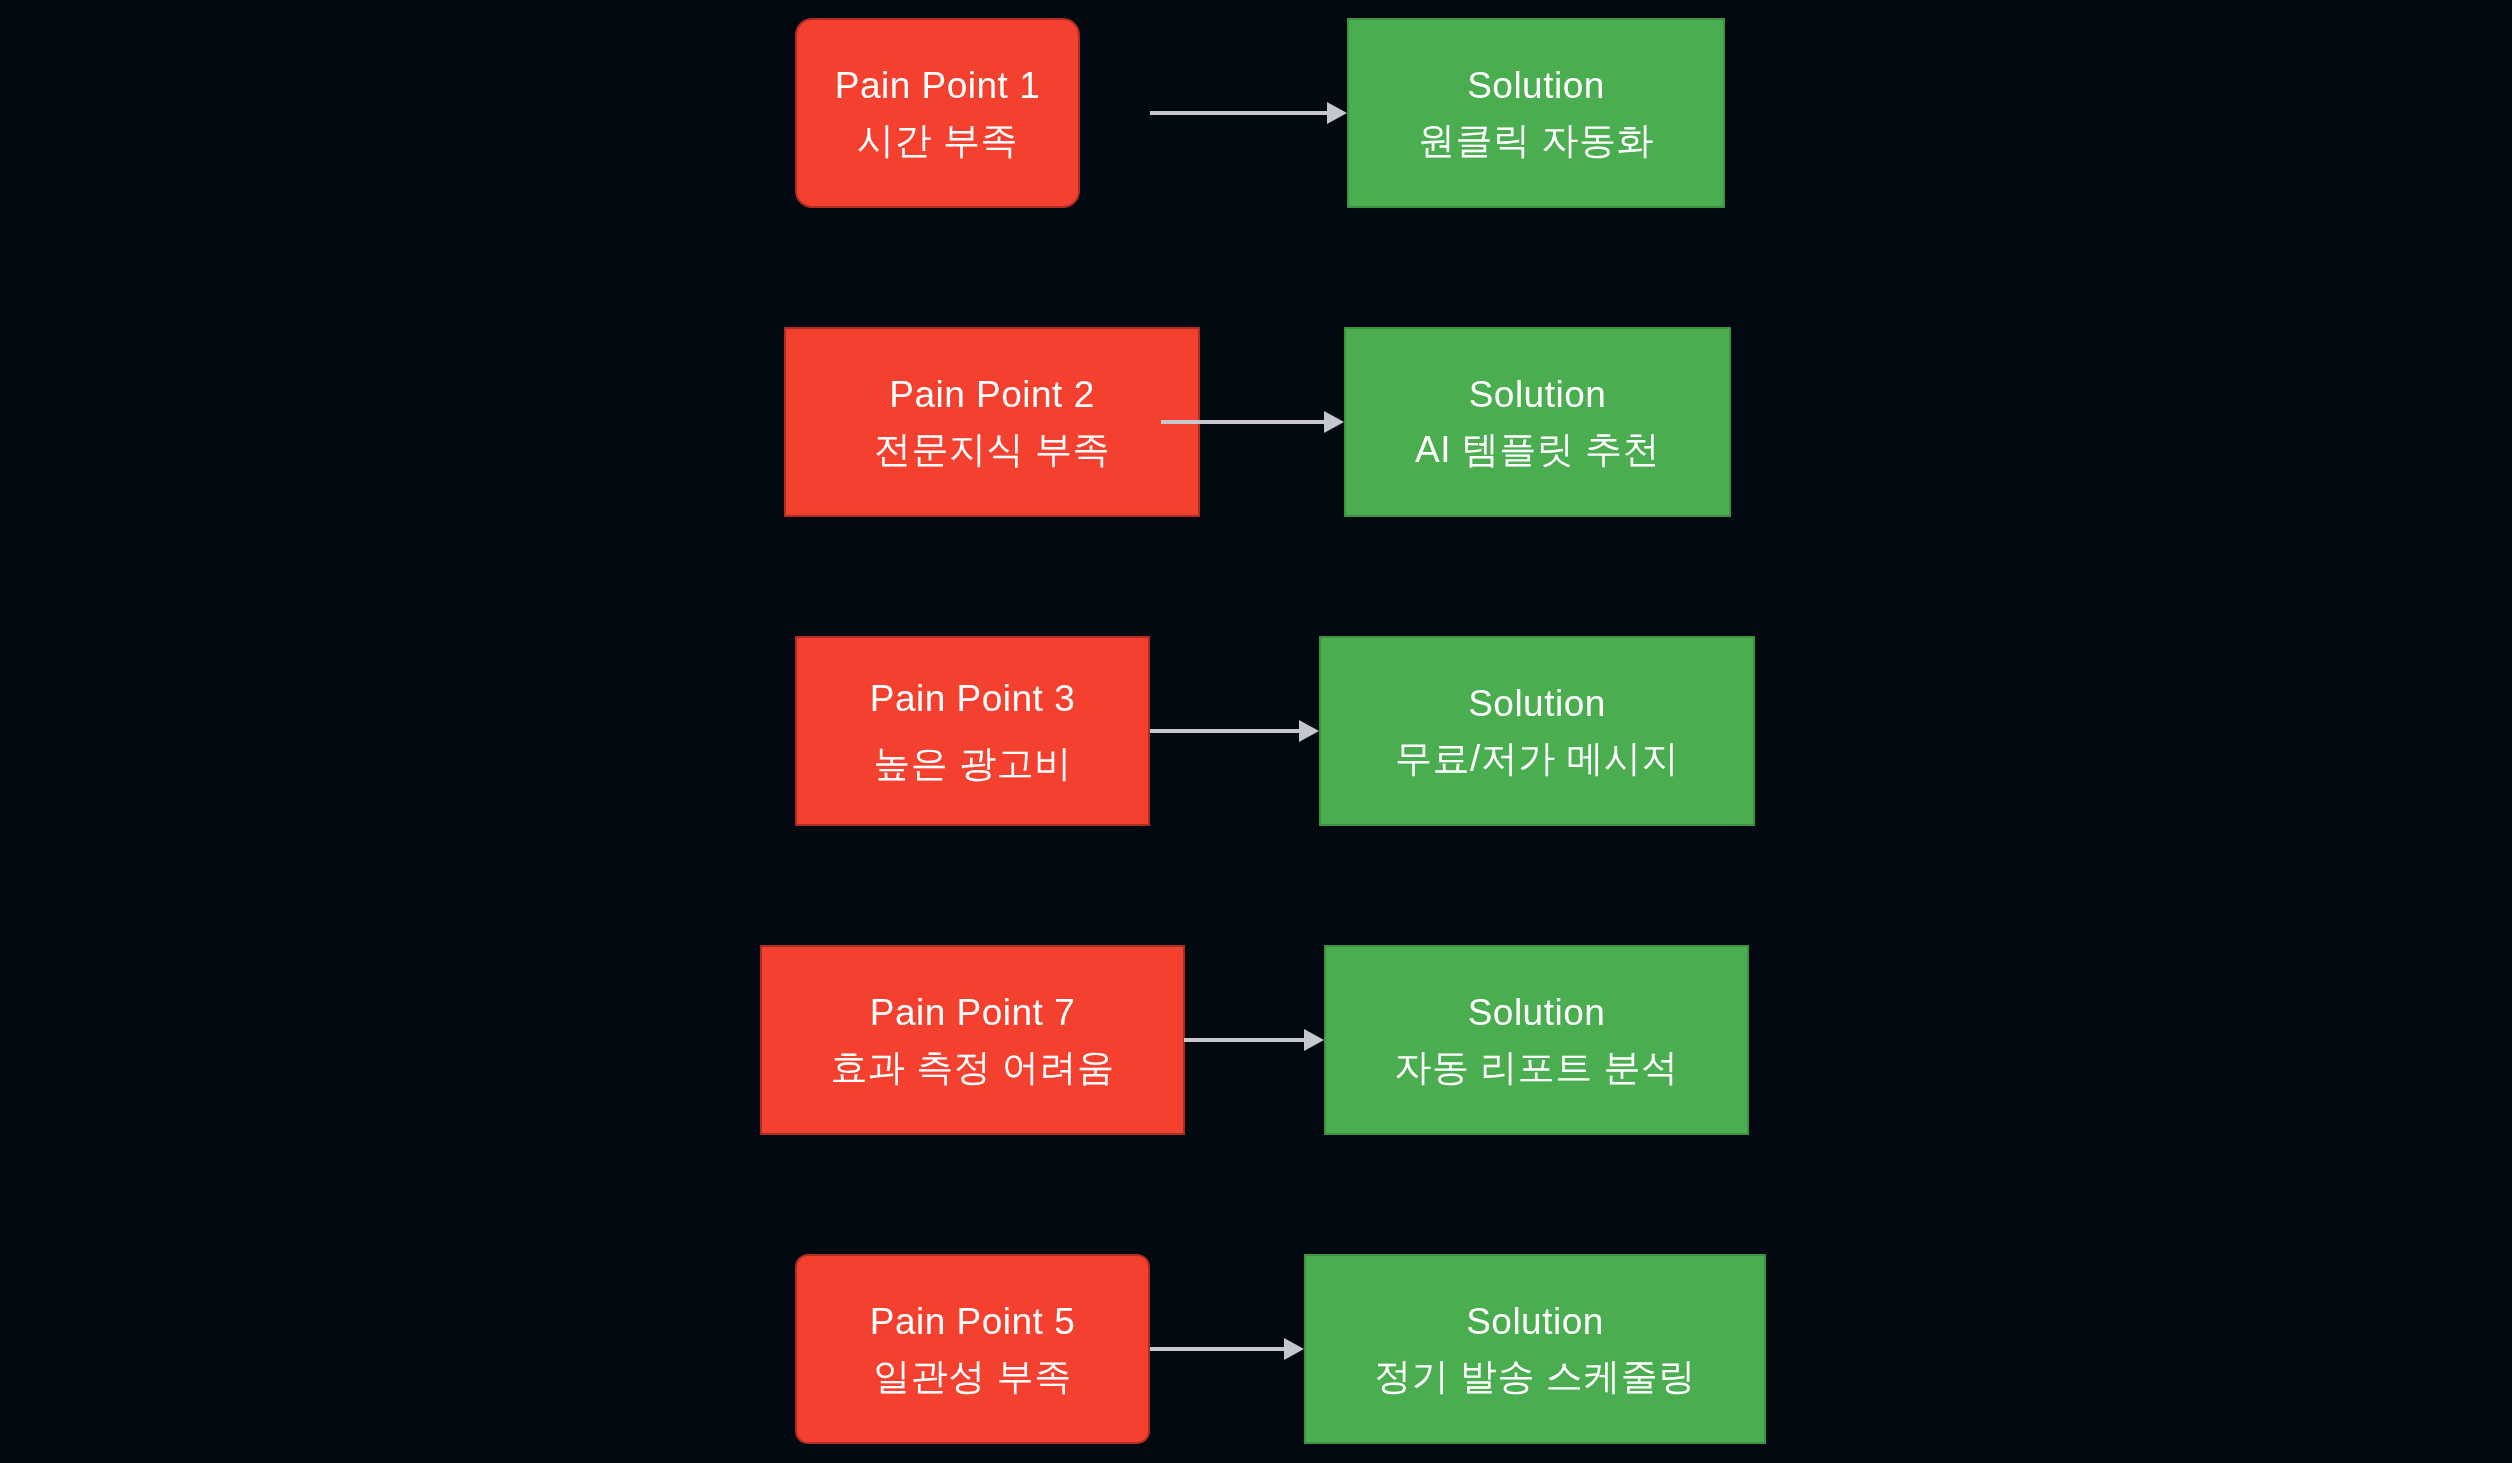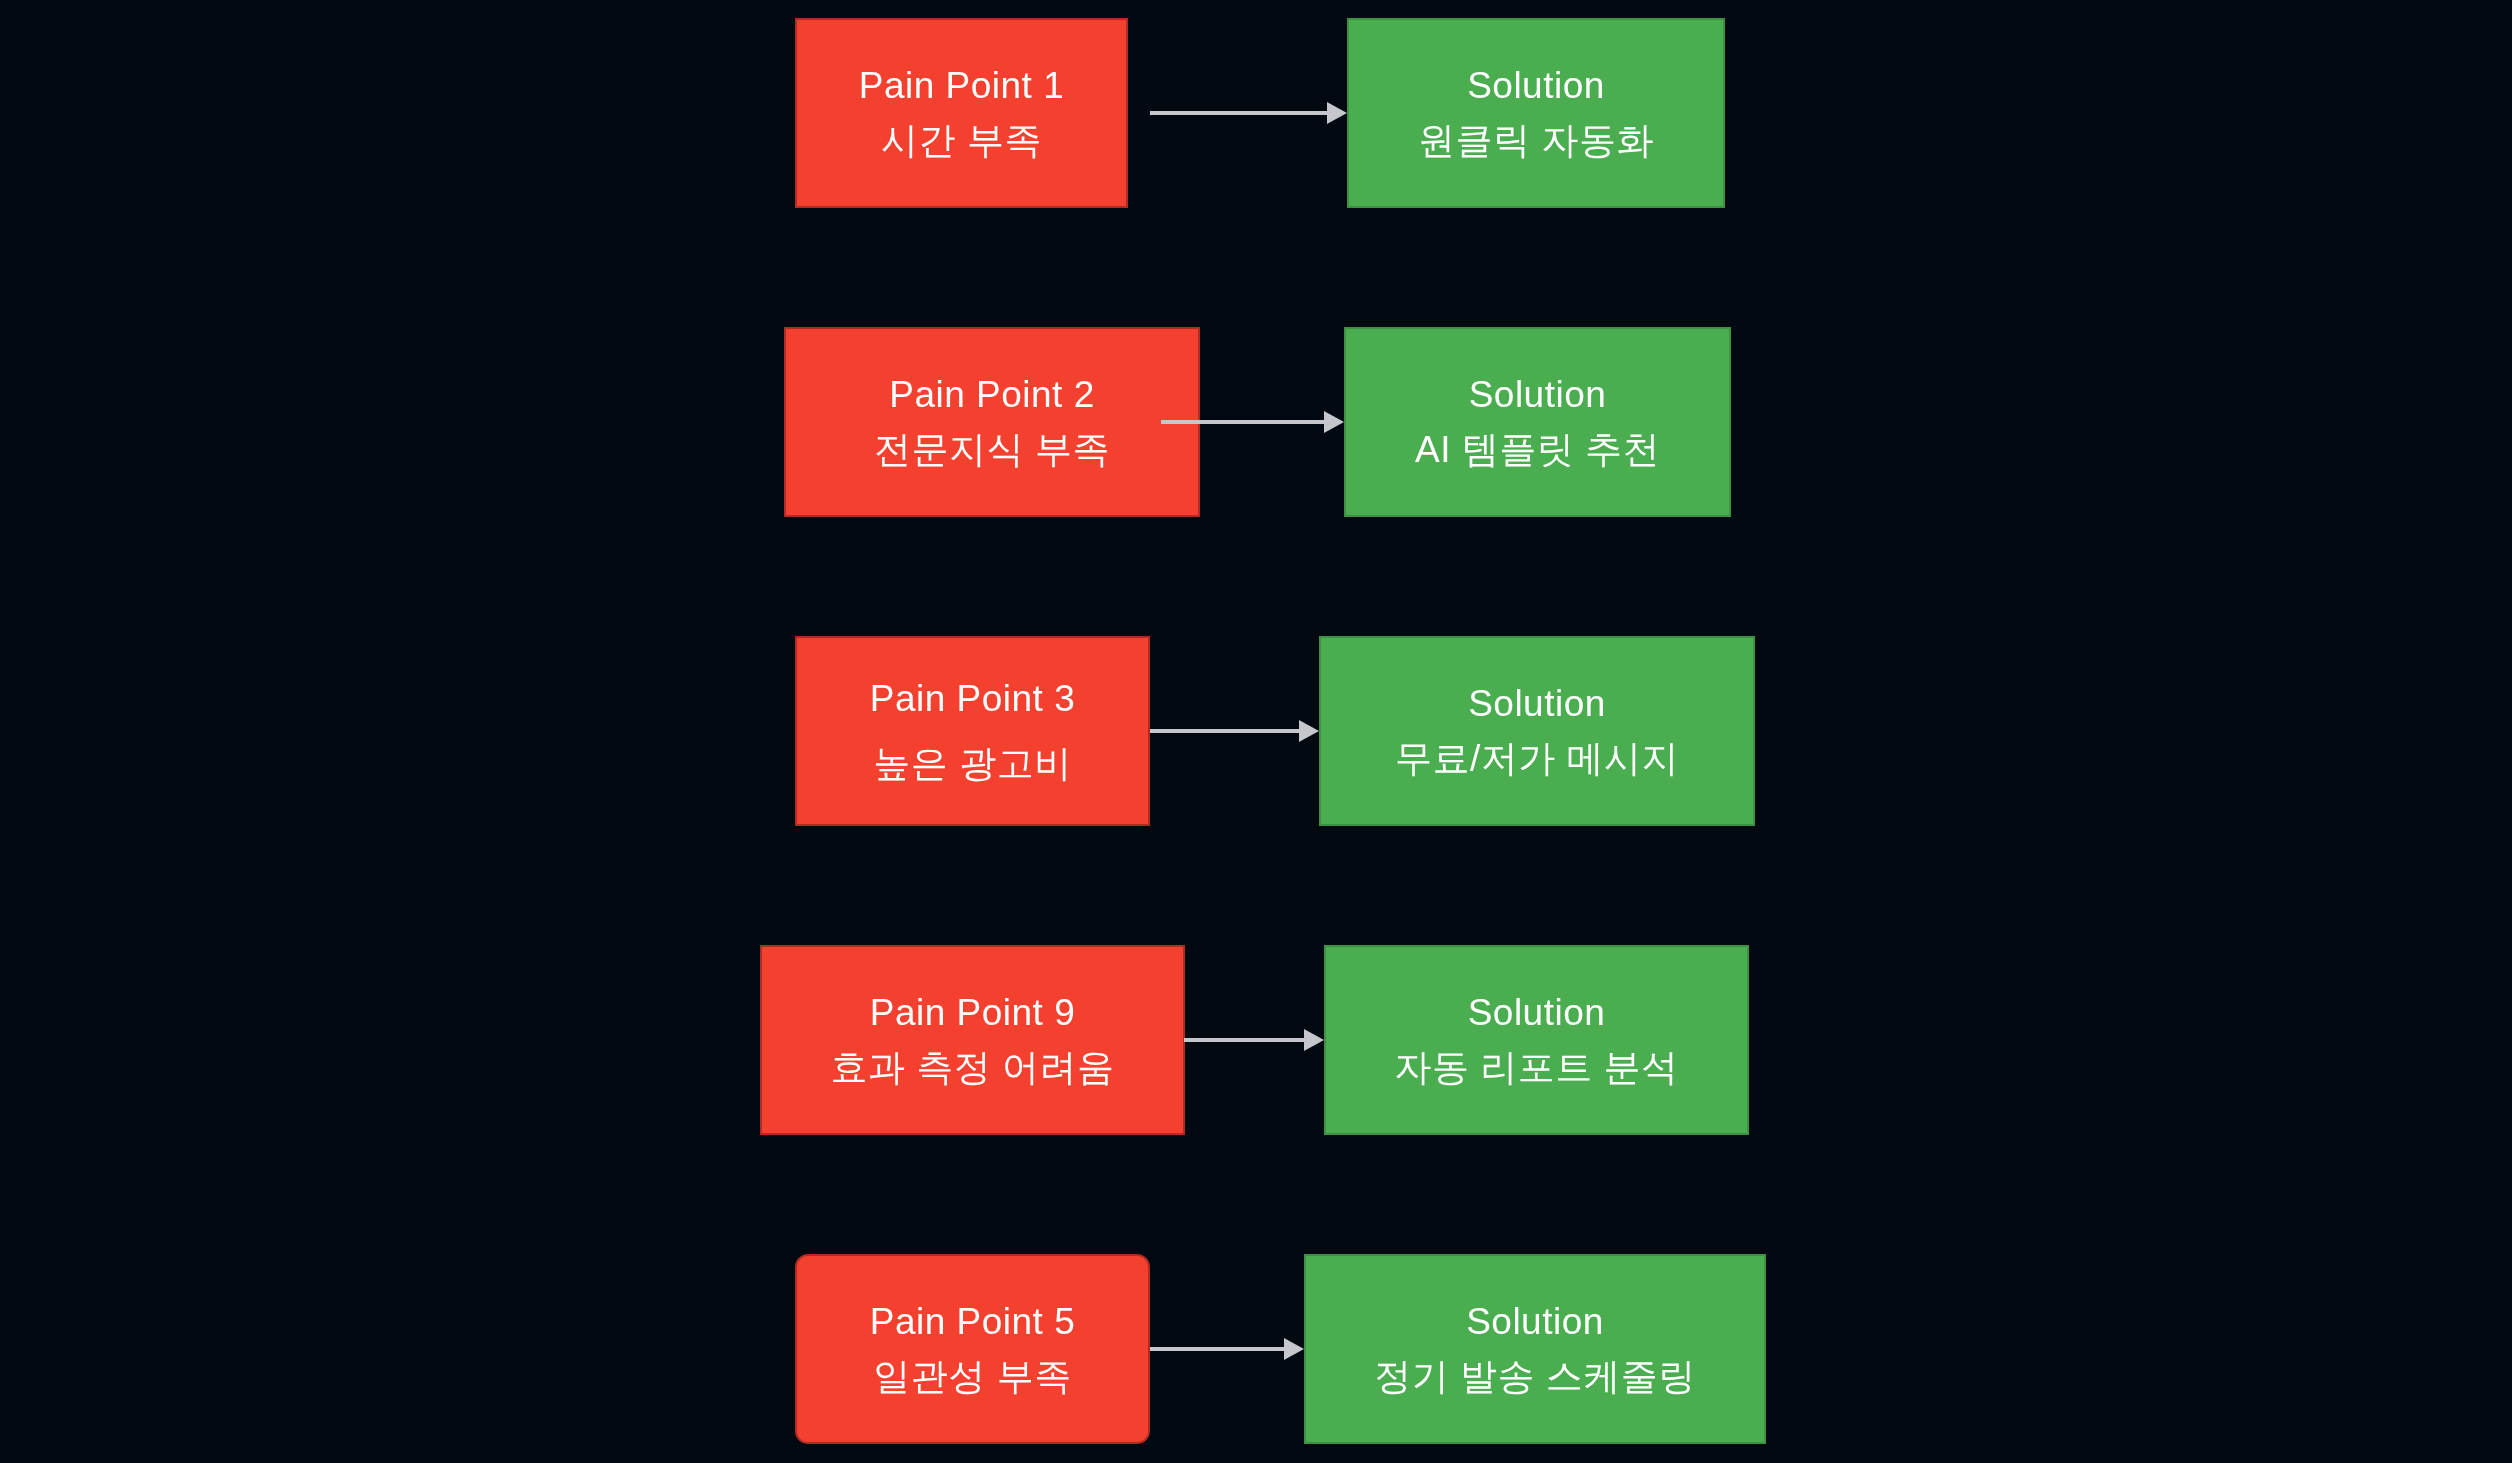--- a/index.html
+++ b/index.html
@@ -46,21 +46,21 @@
   }
   .arrow-head {
     position: absolute;
     right: 0; top: 0;
     width: 0; height: 0;
     border-left: 20.3px solid var(--arrow, #c6c6cd);
     border-top: 11px solid transparent;
     border-bottom: 11px solid transparent;
   }
   
-  .r1 .pain     { left:  795px; top:   17.5px; width: 333px; }
+  .r1 .pain     { left:  795px; top:   17.5px; width: 285px; border-radius: 17px; }
   .r1 .solution { left: 1347px; top:   17.5px; width: 378px; }
   .r1 .arrow    { left: 1150px; top:  102px; width: 197px; }
 
   .r2 .pain     { left:  784px; top:  327px; width: 416px; justify-content: center; }
   .r2 .solution { left: 1344px; top:  327px; width: 387px; }
   .r2 .arrow    { left: 1161px; top:  411px; width: 183px; }
 
   .r3 .pain     { left:  795px; top:  636px; width: 355px; gap: 10px; }
   .r3 .solution { left: 1319px; top:  636px; width: 436px; }
   .r3 .arrow    { left: 1150px; top:  720px; width: 169px; }
@@ -118,21 +118,21 @@
       <div class="arrow-head"></div>
     </div>
     <div class="box solution">
       <div>Solution</div>
       <div>무료/저가 메시지</div>
     </div>
   </div>
 
   <div class="row r4">
     <div class="box pain">
-      <div>Pain Point 9</div>
+      <div>Pain Point 7</div>
       <div>효과 측정 어려움</div>
     </div>
     <div class="arrow">
       <div class="arrow-line"></div>
       <div class="arrow-head"></div>
     </div>
     <div class="box solution">
       <div>Solution</div>
       <div>자동 리포트 분석</div>
     </div>

